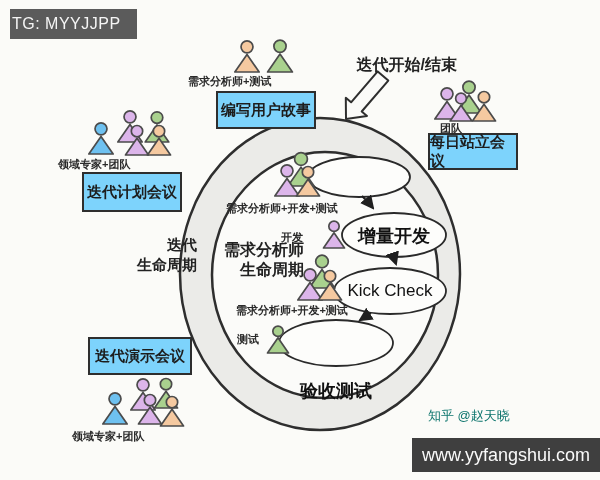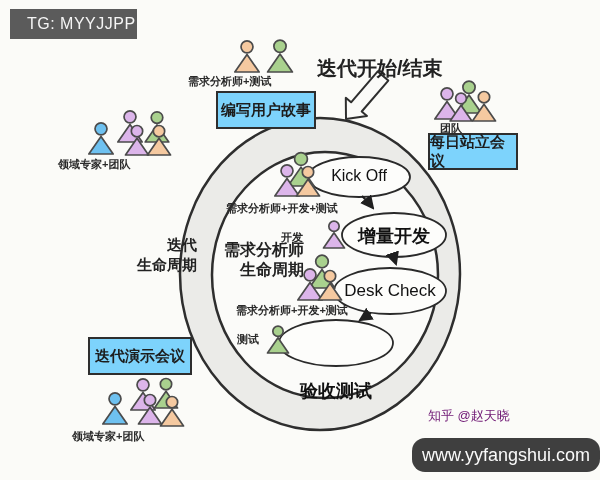--- a/index.html
+++ b/index.html
@@ -9,34 +9,34 @@
     font-family:"Liberation Sans","DejaVu Sans",sans-serif;
     color:#222;
   }
   .abs{position:absolute;}
   svg.layer{position:absolute;left:0;top:0;z-index:1;}
   .txt{position:absolute;z-index:2;}
 
   .banner-top{
     background:var(--banner-top-bg,#5B5B5B);color:#F5F5F5;
     font-size:16px;letter-spacing:.5px;line-height:30px;
-    padding-left:17px;box-sizing:border-box;z-index:3;
+    padding-left:2px;box-sizing:border-box;z-index:3;
   }
   .banner-bottom{
     background:var(--banner-bottom-bg,#3F3F3F);color:#FAFAFA;
-    font-size:18px;line-height:34px;text-align:center;z-index:3;border-radius:13px;
+    font-size:18px;line-height:34px;text-align:center;z-index:3;
   }
-  .watermark{color:#701a75;font-size:13px;z-index:2;}
+  .watermark{color:#0f766e;font-size:13px;z-index:2;}
 
   .meeting-box{
     background:#7dd3fc;border:2px solid #2E2E2E;box-sizing:border-box;
     display:flex;align-items:center;justify-content:center;
     font-size:15px;font-weight:600;z-index:2;color:#1d1d1d;
   }
-  .big-label{font-weight:bold;font-size:20px;text-align:left;}
+  .big-label{font-weight:bold;font-size:16px;text-align:right;}
   .cycle-label{font-weight:bold;text-align:right;line-height:20px;}
   .stage-label{text-align:center;z-index:2;color:#111;}
   .role-label{font-size:11px;font-weight:600;text-align:left;z-index:2;color:#2a2a2a;white-space:nowrap;}
 
   .person{stroke:#4B4B4B;stroke-width:1.7;stroke-linejoin:round;}
   .p-orange{fill:var(--c-orange,#F5C9A0);}
   .p-green {fill:var(--c-green,#A9D18E);}
   .p-purple{fill:var(--c-purple,#DCB5EA);}
   .p-blue  {fill:var(--c-blue,#6EC1F0);}
 </style>
@@ -122,34 +122,34 @@
   <div class="abs banner-top" style="left:10px;top:9px;width:127px;height:30px;">TG: MYYJJPP</div>
 
   <div class="txt watermark" style="left:428px;top:407px;width:140px;">知乎 @赵天晓</div>
 
   <div class="abs banner-bottom" style="left:412px;top:438px;width:188px;height:34px;">www.yyfangshui.com</div>
 
   <div class="txt big-label" style="left:317px;top:55px;width:140px;">迭代开始/结束</div>
 
   <div class="abs meeting-box" style="left:216px;top:91px;width:100px;height:38px;">编写用户故事</div>
   <div class="abs meeting-box" style="left:428px;top:133px;width:90px;height:37px;">每日站立会议</div>
+  <div class="abs meeting-box" style="left:82px;top:172px;width:100px;height:40px;">迭代计划会议</div>
   <div class="abs meeting-box" style="left:88px;top:337px;width:104px;height:38px;">迭代演示会议</div>
 
   <div class="txt cycle-label" style="left:77px;top:235px;width:120px;font-size:15px;">
     <div>迭代</div>
     <div>生命周期</div>
   </div>
   <div class="txt cycle-label" style="left:184px;top:240px;width:120px;font-size:16px;">
     <div>需求分析师</div>
     <div>生命周期</div>
   </div>
 
-  <div class="txt stage-label" style="left:309px;top:167px;width:100px;font-size:16px;">Kick Off</div>
   <div class="txt stage-label" style="left:334px;top:224px;width:120px;font-size:18px;font-weight:bold;">增量开发</div>
-  <div class="txt stage-label" style="left:330px;top:281px;width:120px;font-size:17px;">Desk Check</div>
+  <div class="txt stage-label" style="left:330px;top:281px;width:120px;font-size:17px;">Kick Check</div>
   <div class="txt stage-label" style="left:276px;top:332px;width:120px;font-size:18px;font-weight:bold;margin-top:47px;">验收测试</div>
 
   <div class="txt role-label" style="left:188px;top:74px;width:140px;">需求分析师+测试</div>
   <div class="txt role-label" style="left:440px;top:121px;width:60px;">团队</div>
   <div class="txt role-label" style="left:58px;top:157px;width:140px;">领域专家+团队</div>
   <div class="txt role-label" style="left:226px;top:201px;width:140px;">需求分析师+开发+测试</div>
   <div class="txt role-label" style="left:281px;top:230px;width:40px;">开发</div>
   <div class="txt role-label" style="left:236px;top:303px;width:140px;">需求分析师+开发+测试</div>
   <div class="txt role-label" style="left:229px;top:332px;width:40px;padding-left:8px;">测试</div>
   <div class="txt role-label" style="left:72px;top:429px;width:140px;">领域专家+团队</div>

